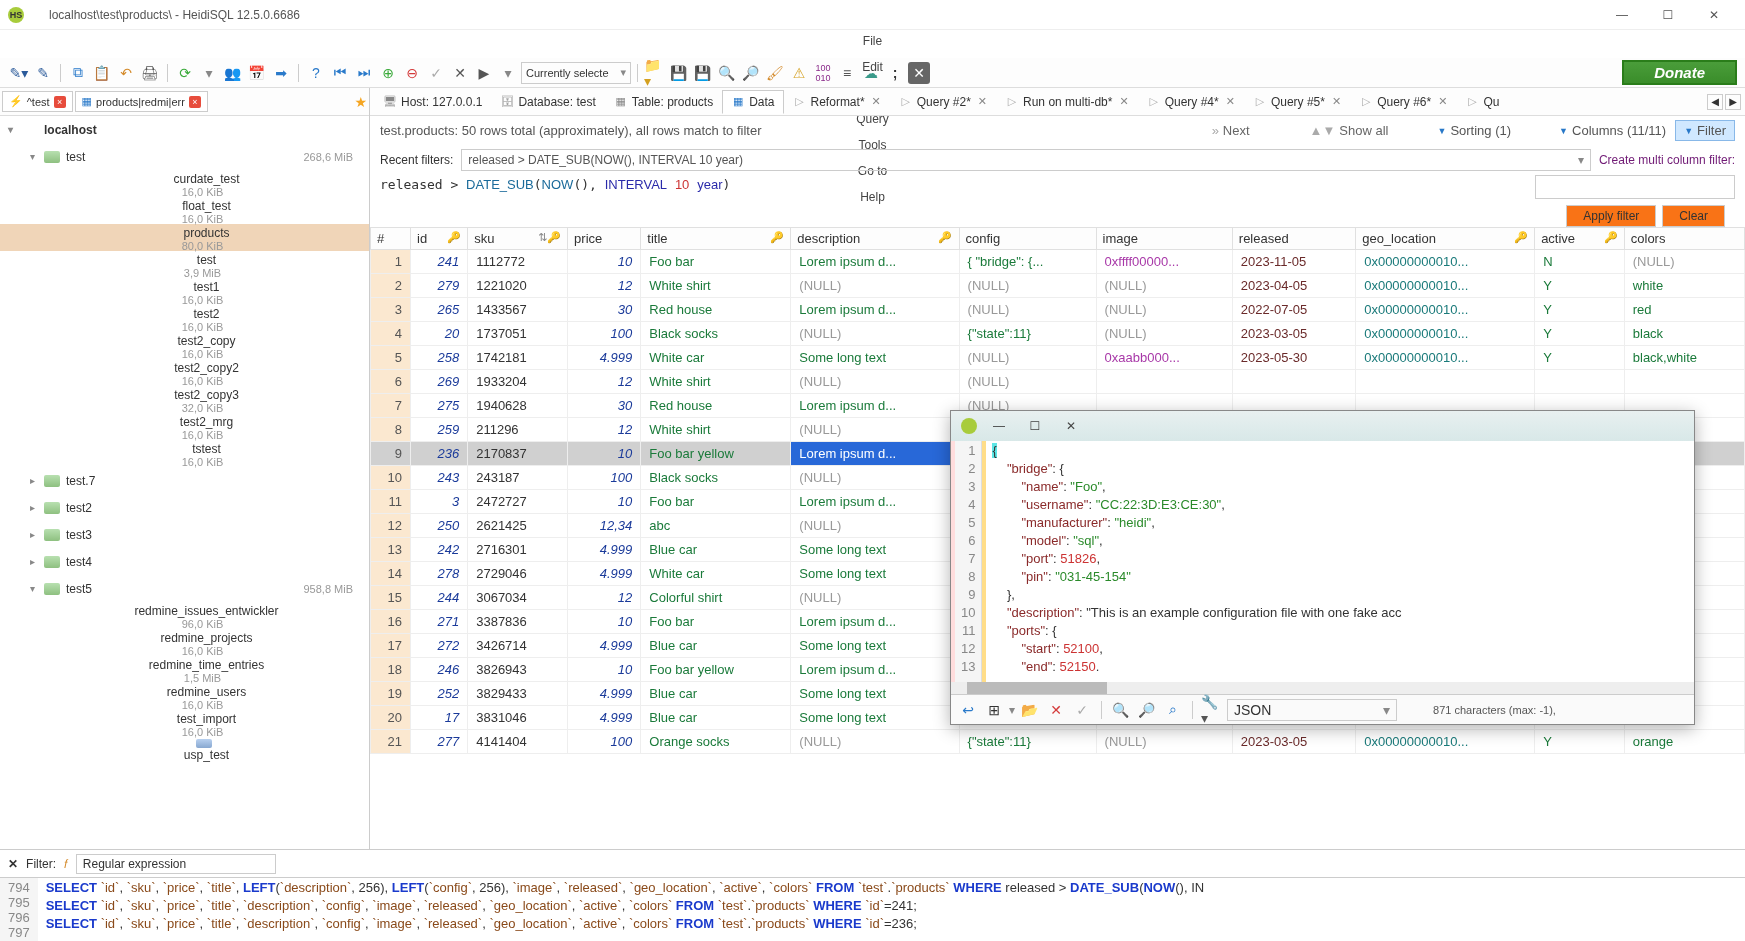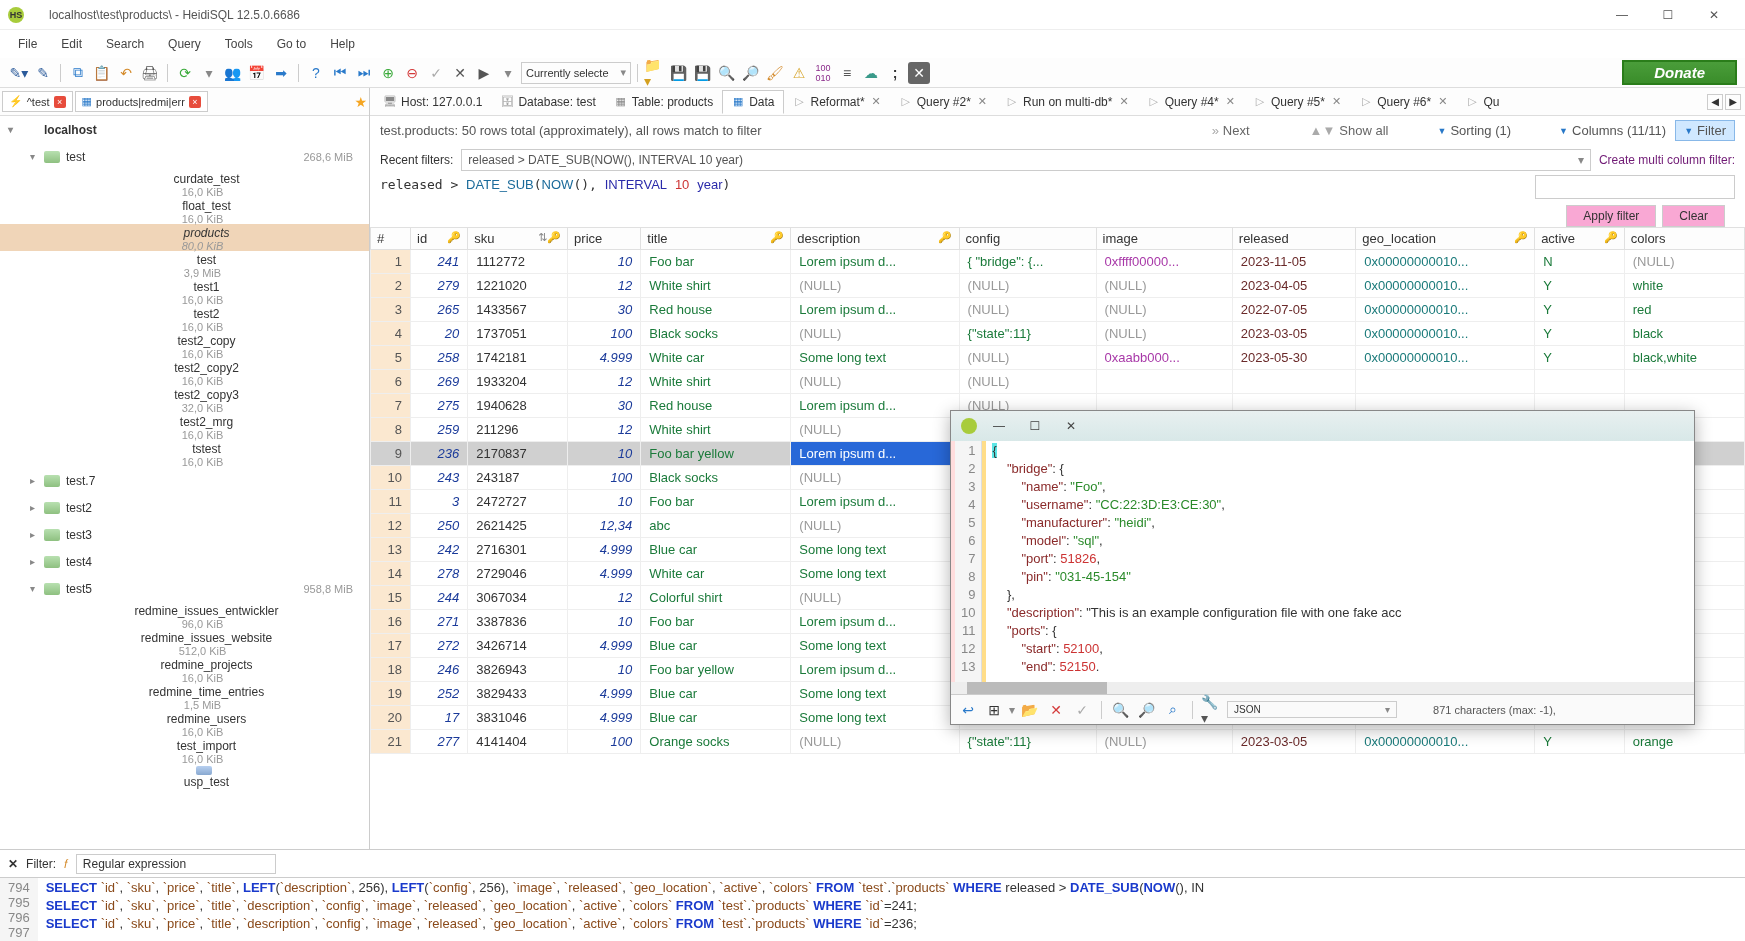--- a/index.html
+++ b/index.html
@@ -5,21 +5,21 @@
 * { margin: 0; padding: 0; box-sizing: border-box; font-family: "Segoe UI", Tahoma, sans-serif; }
 body { background: #fff; font-size: 12px; color: #333; overflow: hidden; width: 1745px; height: 941px; position: relative; }
 
 
 .titlebar { height: 30px; background: #fff; display: flex; align-items: center; padding: 0 8px; border-bottom: 1px solid #eee; }
 .titlebar .app-icon { width: 16px; height: 16px; background: #a8cc3c; border-radius: 50%; margin-right: 25px; display: flex; align-items: center; justify-content: center; font-size: 9px; font-weight: bold; color: #333; }
 .titlebar .title { flex: 1; color: #555; }
 .titlebar .winbtn { width: 46px; height: 28px; display: flex; align-items: center; justify-content: center; color: #555; }
 
 
-.menubar { height: 28px; display: flex; align-items: center; padding: 0 8px; gap: 4px; }
+.menubar { height: 28px; display: flex; align-items: center; padding: 0 8px; gap: 4px; flex-direction: column; }
 .menubar .menu-item { padding: 4px 10px; color: #444; }
 
 
 .toolbar { height: 30px; display: flex; align-items: center; padding: 0 8px; gap: 2px; border-bottom: 1px solid #ddd; background: #fdfdfd; }
 .tb-icon { width: 22px; height: 22px; display: flex; align-items: center; justify-content: center; border-radius: 2px; font-size: 14px; }
 .tb-sep { width: 1px; height: 18px; background: #ccc; margin: 0 4px; }
 .tb-combo { width: 110px; height: 22px; border: 1px solid #ccc; padding: 0 4px; font-size: 11px; display: flex; align-items: center; justify-content: space-between; }
 .donate-btn { margin-left: auto; background: linear-gradient(#4a9d3a, #3a8d2a); color: #fff; font-weight: bold; font-size: 15px; padding: 2px 30px; border: 2px solid #2a7d1a; font-style: italic; }
 
 
@@ -40,21 +40,21 @@
 .tree-row.lvl0 { padding-left: 8px; font-weight: bold; }
 .tree-row.lvl1 { padding-left: 30px; }
 .tree-row.lvl2 { padding-left: 52px; flex-direction: column; }
 .tree-row .exp { width: 14px; color: #888; font-size: 10px; }
 .tree-row .db-icon { width: 16px; height: 12px; margin-right: 6px; }
 .tree-row .db-icon.server { color: #7d4a2a; }
 .tree-row .db-icon.db { background: linear-gradient(#b8e0b0, #8ec080); border-radius: 2px; }
 .tree-row .db-icon.tbl { background: linear-gradient(#b8d0f0, #88a8d0); border-radius: 2px; }
 .tree-row .label { flex: 1; color: #333; }
 .tree-row .size { color: #999; font-size: 11px; margin-right: 8px; }
-.tree-row.selected { background: #f0d5b8; font-style: italic; }
+.tree-row.selected { background: #f0d5b8; }
 
 
 .right-col { flex: 1; display: flex; flex-direction: column; overflow: hidden; }
 
 
 .right-tabs { height: 28px; display: flex; align-items: center; background: #fdfdfd; border-bottom: 1px solid #ddd; padding: 0 4px; overflow: hidden; }
 .right-tab { display: flex; align-items: center; padding: 4px 8px; border: 1px solid transparent; gap: 4px; font-size: 12px; }
 .right-tab.active { background: #fff; border: 1px solid #ccc; border-bottom-color: #fff; }
 .right-tab .tab-icon { width: 14px; height: 14px; display: flex; align-items: center; justify-content: center; font-size: 11px; }
 .right-tab .close-tab { color: #888; font-size: 11px; margin-left: 3px; }
@@ -72,21 +72,21 @@
 
 .filter-row { padding: 4px 10px; display: flex; align-items: center; gap: 8px; }
 .filter-row .filter-input { flex: 1; border: 1px solid #ccc; padding: 3px 6px; font-size: 12px; color: #555; }
 .filter-row .side-label { color: #701a75; text-align: right; }
 .side-input { border: 1px solid #ccc; height: 24px; width: 200px; margin-left: 10px; }
 .filter-expr { padding: 2px 10px; font-family: Consolas, monospace; font-size: 13px; }
 .filter-expr .kw { color: #2a2aaa; }
 .filter-expr .fn { color: #1a6a9a; }
 .filter-expr .num { color: #cc3333; }
 .filter-btn-row { display: flex; gap: 6px; margin-left: auto; padding-right: 10px; }
-.filter-btn { border: 1px solid #ccc; padding: 3px 16px; background: #f9a8d4; }
+.filter-btn { border: 1px solid #ccc; padding: 3px 16px; background: #f97316; }
 
 
 .grid-wrap { flex: 1; overflow: auto; position: relative; }
 .grid { border-collapse: collapse; font-size: 13px; width: 100%; }
 .grid th { background: #fdfdfd; border: 1px solid #e0e0e0; padding: 3px 6px; text-align: left; font-weight: normal; color: #333; position: sticky; top: 0; }
 .grid th .key-icon { float: right; font-size: 11px; }
 .grid td { border: 1px solid #eee; padding: 3px 8px; height: 24px; white-space: nowrap; overflow: hidden; text-overflow: ellipsis; }
 .grid .rownum { background: #fbe8d0; text-align: right; color: #555; width: 40px; padding-right: 8px; }
 .grid .c-int { color: #1a3a9a; text-align: right; font-weight: 500; font-style: italic; }
 .grid .c-str { color: #1a7a3a; }
@@ -108,21 +108,21 @@
 .popup-gutter div { height: 18px; }
 .popup-code { flex: 1; padding: 2px 6px; white-space: pre; overflow-x: auto; }
 .popup-code div { height: 18px; }
 .popup-code .brace-hl { background: #5de6e6; }
 .json-k { color: #8a2a2a; }
 .json-s { color: #2a8a2a; }
 .json-n { color: #cc3333; }
 .popup-scroll { height: 12px; background: #eee; }
 .popup-scroll-thumb { height: 12px; width: 140px; background: #bbb; margin-left: 16px; }
 .popup-toolbar { height: 30px; border-top: 1px solid #ccc; display: flex; align-items: center; padding: 0 6px; gap: 4px; background: #fafafa; }
-.popup-tb-combo { border: 1px solid #ccc; padding: 2px 6px; width: 170px; display: flex; justify-content: space-between; font-size: 10px; }
+.popup-tb-combo { border: 1px solid #ccc; padding: 2px 6px; width: 170px; display: flex; justify-content: space-between; font-size: 14px; }
 .popup-status { color: #555; font-size: 11px; margin-left: 4px; padding-left: 28px; }
 
 
 .bottom-filter { height: 28px; border-top: 1px solid #ccc; display: flex; align-items: center; padding: 0 8px; gap: 8px; }
 .bottom-filter input { border: 1px solid #ccc; padding: 2px 6px; width: 200px; font-size: 12px; color: #333; }
 
 
 .sql-log { height: 80px; border-top: 1px solid #ccc; overflow: auto; font-family: Consolas, monospace; font-size: 13px; display: flex; }
 .sql-gutter { background: #f5f5f5; padding: 2px 8px; text-align: right; color: #888; }
 .sql-code { padding: 2px 8px; flex: 1; white-space: nowrap; overflow: hidden; }
@@ -324,26 +324,20 @@
           <span class="exp">▾</span>
           <span class="db-icon db"></span>
           <span class="label">test5</span>
           <span class="size">958,8 MiB</span>
         </div>
         <div class="tree-row lvl2">
           <span class="exp"></span>
           <span class="db-icon tbl"></span>
           <span class="label">redmine_issues_entwickler</span>
           <span class="size">96,0 KiB</span>
-        </div>
-        <div class="tree-row lvl2">
-          <span class="exp"></span>
-          <span class="db-icon tbl"></span>
-          <span class="label">redmine_issues_website</span>
-          <span class="size">512,0 KiB</span>
         </div>
         <div class="tree-row lvl2">
           <span class="exp"></span>
           <span class="db-icon tbl"></span>
           <span class="label">redmine_projects</span>
           <span class="size">16,0 KiB</span>
         </div>
         <div class="tree-row lvl2">
           <span class="exp"></span>
           <span class="db-icon tbl"></span>

